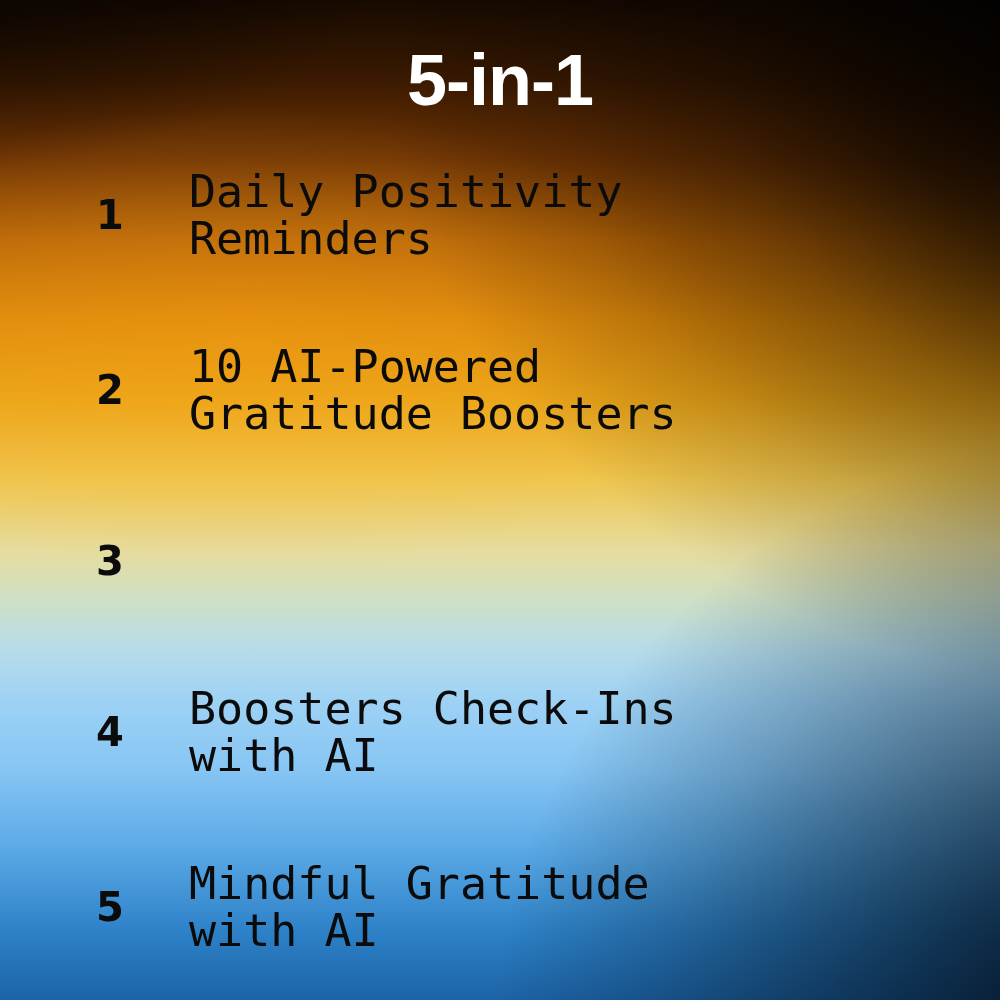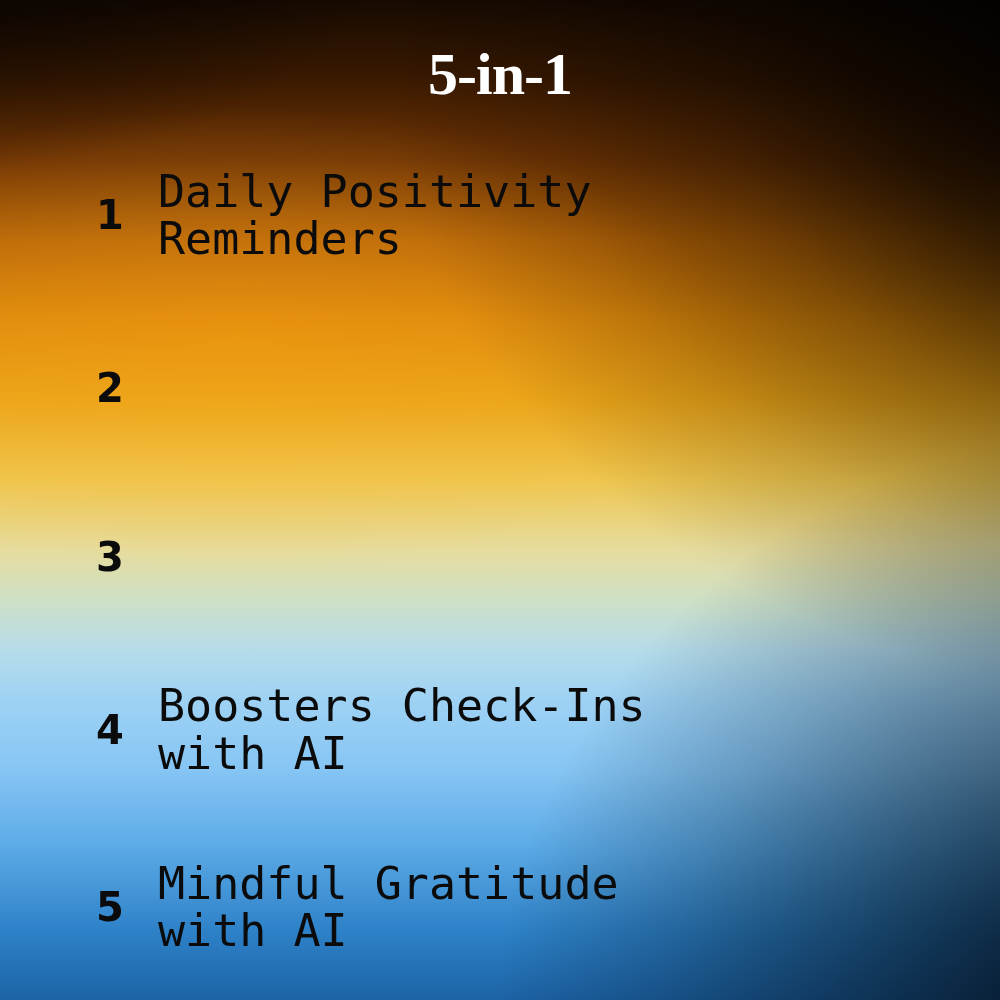--- a/index.html
+++ b/index.html
@@ -88,23 +88,23 @@
     inset: 0;
     z-index: 5;
   }
   #title {
     position: absolute;
     top: 44px;
     left: 0;
     right: 0;
     text-align: center;
     color: #ffffff;
-    font-family: Liberation Serif, serif;
+    font-family: Liberation Sans, sans-serif;
     font-weight: bold;
-    font-size: 60px;
+    font-size: 72px;
     line-height: 1.0;
     letter-spacing: -1px;
   }
   #list {
     position: absolute;
     top: 168px;
     left: 0;
     right: 0;
     bottom: 46px;
     display: flex;
@@ -130,20 +130,21 @@
   .row .txt {
     flex: 1 1 auto;
     color: #0b0b0b;
     font-family: "DejaVu Sans Mono", "Liberation Mono", monospace;
     font-weight: normal;
     font-size: 45px;
     line-height: 1.05;
     letter-spacing: 0px;
     white-space: pre-line;
     padding-right: 28px;
+    margin-left: 31px;
   }
 </style>
 </head>
 <body>
 
 <div id="poster">
 
   <div id="shade-warmglow"></div>
   <div id="shade-topleft"></div>
   <div id="shade-right"></div>
@@ -156,20 +157,22 @@
     <div id="list">
 
       <div class="row">
         <div class="num">1</div>
         <div class="txt">Daily Positivity
 Reminders</div>
       </div>
 
       <div class="row">
         <div class="num">2</div>
+        <div class="txt">10 AI-Powered
+Gratitude Boosters</div>
       </div>
 
       <div class="row">
         <div class="num">3</div>
       </div>
 
       <div class="row">
         <div class="num">4</div>
         <div class="txt">Boosters Check-Ins
 with AI</div>

